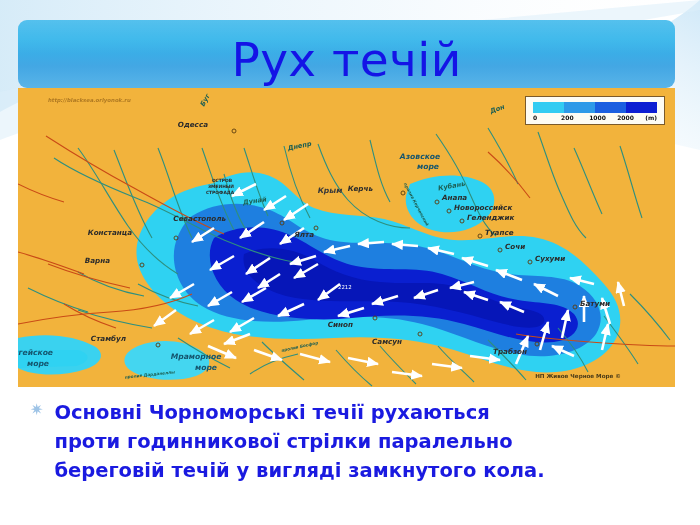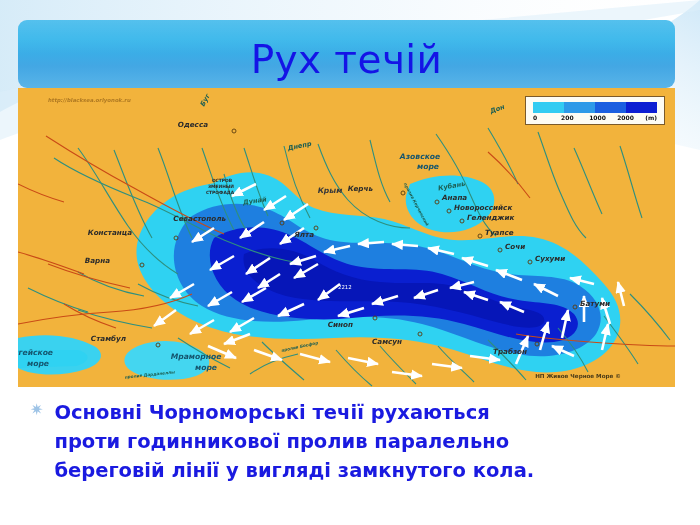--- a/index.html
+++ b/index.html
@@ -21,21 +21,21 @@
     overflow:hidden;
   }
   .title-band .sheen{
     position:absolute;left:0;top:0;width:100%;height:34px;
     background:linear-gradient(180deg,rgba(255,255,255,.18),rgba(255,255,255,0));
   }
   .title-text{
     position:absolute;left:18px;top:20px;width:657px;height:78px;
     display:flex;align-items:center;justify-content:center;
     color:#1414e6;
-    font-size:39px;line-height:1;
+    font-size:47px;line-height:1;
     font-family:"DejaVu Sans", sans-serif;
     letter-spacing:.4px;
     white-space:nowrap;
   }
 
   
   .map-wrap{
     position:absolute;left:18px;top:88px;width:657px;height:299px;
     overflow:hidden;background:#f2b33c;
   }
@@ -353,14 +353,14 @@
       <span>200</span>
       <span>1000</span>
       <span>2000</span>
       <span>(m)</span>
     </div>
   </div>
 </div>
 
 <div class="bullet-row">
   <div class="bullet-mark">✷</div>
-  <div class="bullet-text">Основні Чорноморські течії рухаються  проти годинникової пролив паралельно береговій лінії у вигляді замкнутого кола.</div>
+  <div class="bullet-text">Основні Чорноморські течії рухаються  проти годинникової стрілки паралельно береговій течій у вигляді замкнутого кола.</div>
 </div>
 
 </body></html>

